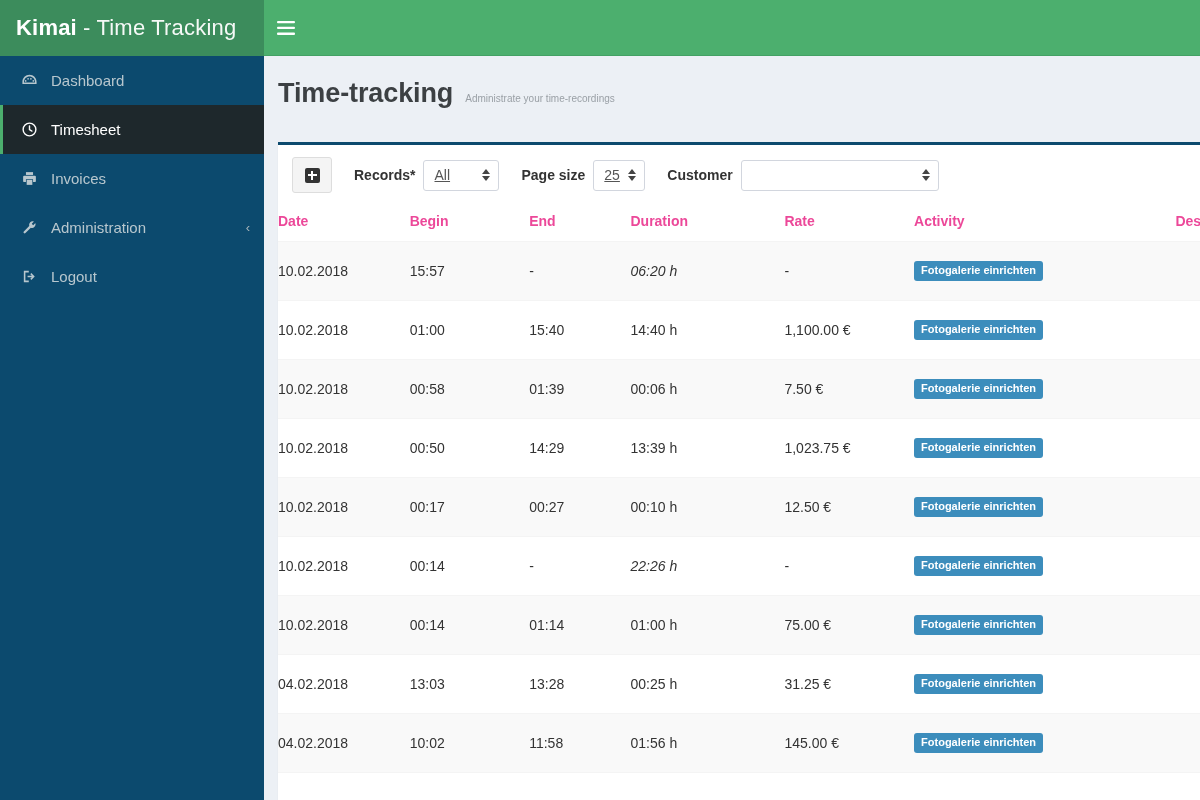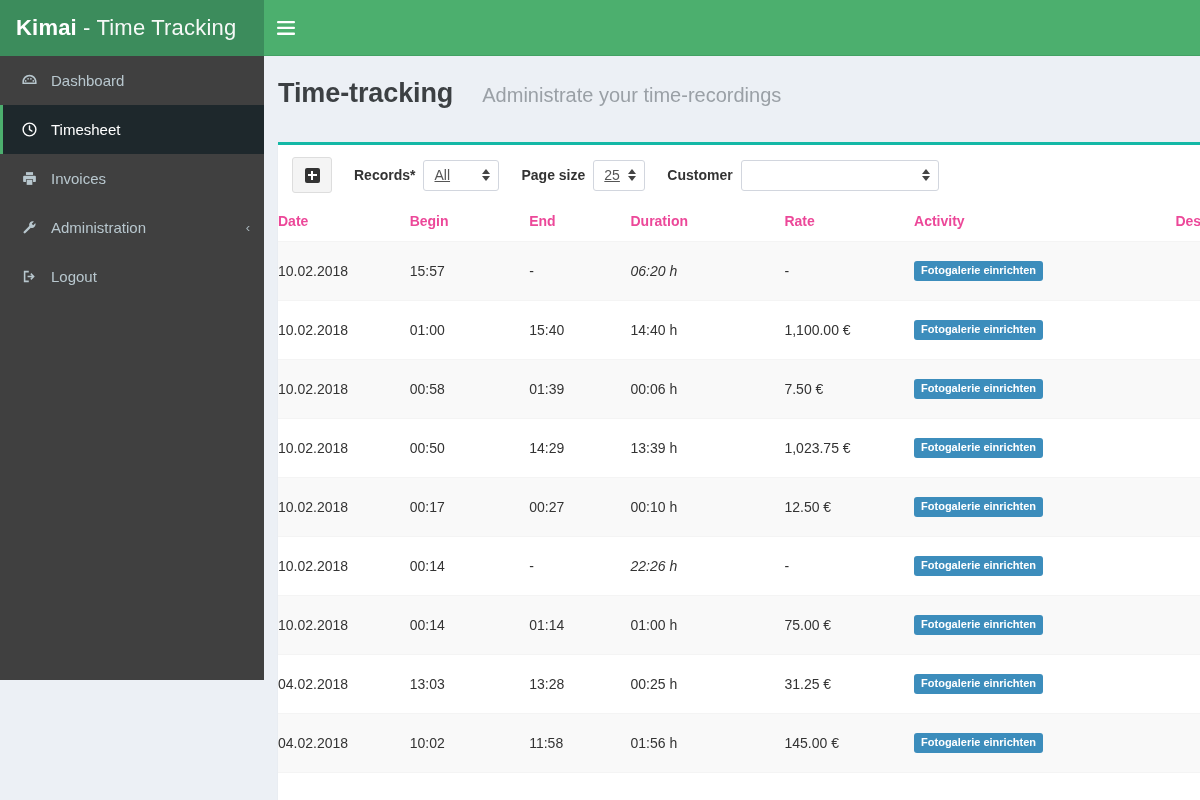--- a/index.html
+++ b/index.html
@@ -9,22 +9,22 @@
     font-family: "Liberation Sans", sans-serif;
     background: #ecf0f5;
     color: #333;
     -webkit-font-smoothing: antialiased;
   }
 
   .app { display: flex; width: 1200px; height: 800px; }
 
   
   .sidebar {
-    width: 264px; min-width: 264px; height: 680px;
-    background: #404040;
+    width: 264px; min-width: 264px; height: 800px;
+    background: #0c4a6e;
     display: flex; flex-direction: column;
   }
   .brand {
     height: 56px; min-height: 56px;
     background: #3c8c5c;
     display: flex; align-items: center;
     padding-left: 16px;
     color: #ffffff;
     font-size: 22px;
     letter-spacing: .2px;
@@ -87,29 +87,29 @@
     height: 86px; min-height: 86px;
     background: #ecf0f5;
     display: flex; align-items: baseline;
   }
   .page-title {
     font-size: 27px; font-weight: 700;
     color: #3c4043;
     letter-spacing: -.1px;
   }
   .page-subtitle {
-    font-size: 20px; color: #9aa0a6;
-    margin-left: 29px;
+    font-size: 10px; color: #9aa0a6;
+    margin-left: 12px;
   }
 
   .content { padding: 0 0 0 14px; flex: 1; overflow: hidden; }
 
   .box {
     background: #ffffff;
-    border-top: 3px solid #14b8a6;
+    border-top: 3px solid #0c4a6e;
     width: 100%;
     height: 100%;
     box-shadow: 0 1px 1px rgba(0,0,0,.08);
   }
 
   
   .toolbar {
     display: flex; align-items: center;
     padding: 12px 0 12px 14px;
     gap: 0;

